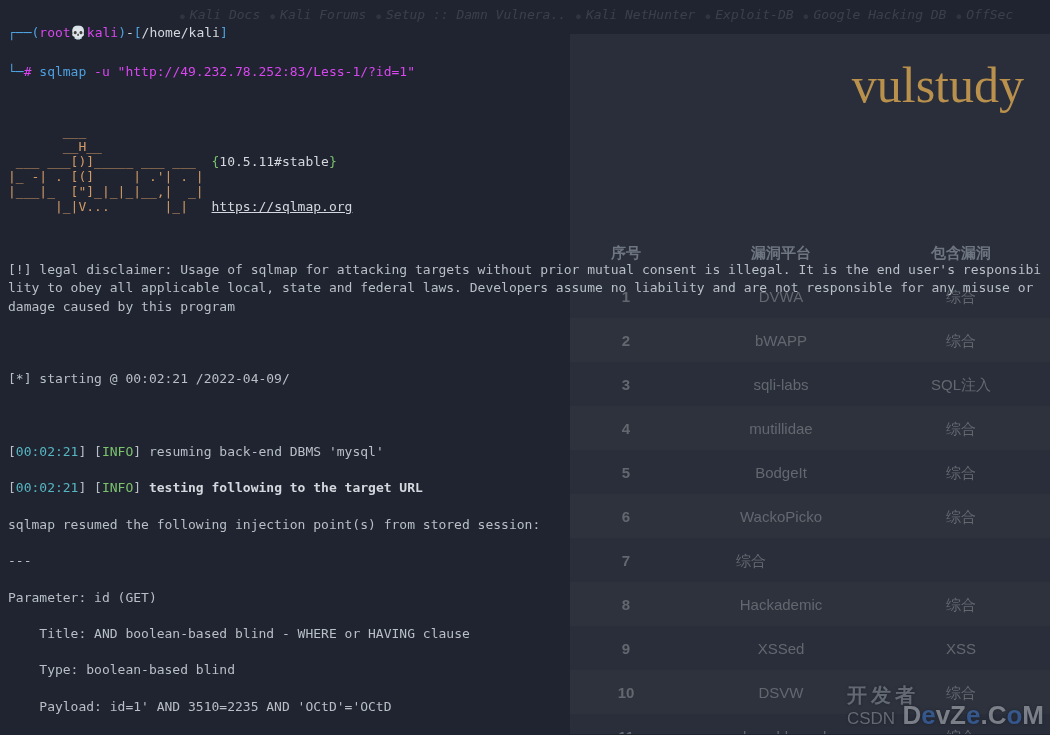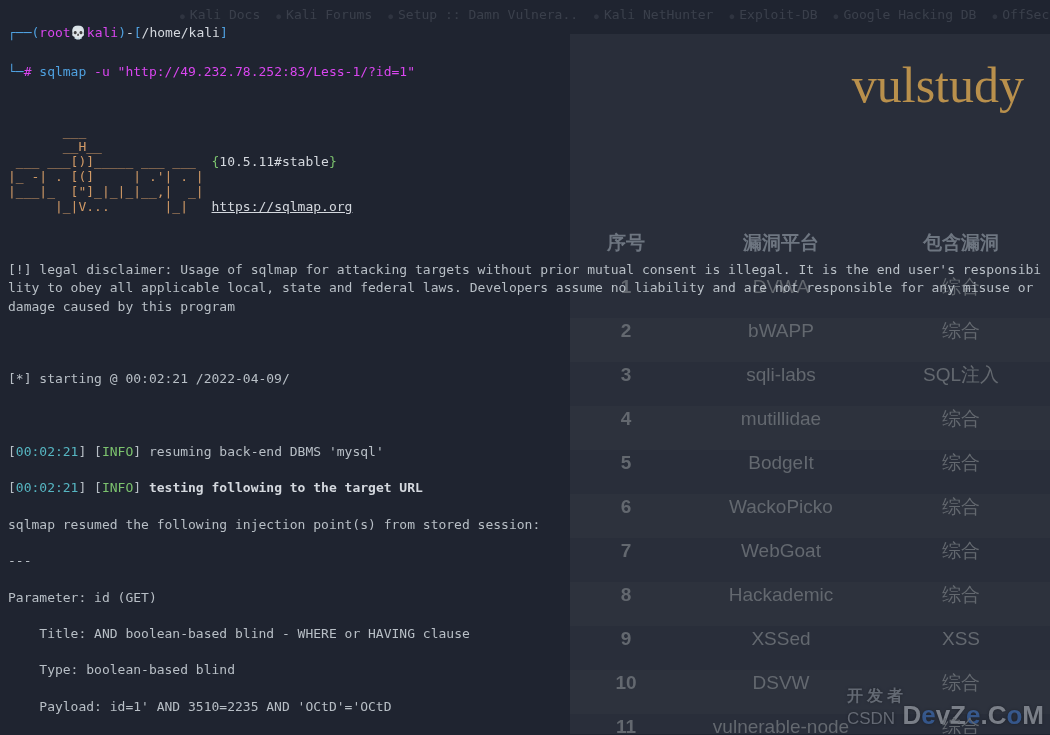--- a/index.html
+++ b/index.html
@@ -32,27 +32,28 @@
   .info-lvl { color: #7cc36e; }
   .skull { color: #d4d8de; }
 
   
   .bookmarks {
     position: absolute;
     top: 6px;
     left: 0;
     right: 0;
     display: flex;
-    gap: 16px;
+    gap: 10px;
     padding: 0 180px;
     color: #6d737e;
     font-size: 13px;
     opacity: 0.35;
     z-index: 0;
     white-space: nowrap;
+    font-style: italic;
   }
   .bookmarks span::before {
     content: "\25CF";
     font-size: 8px;
     margin-right: 5px;
     opacity: 0.6;
   }
   .terminal { position: relative; z-index: 2; }
 
   
@@ -71,25 +72,26 @@
     color: #c99b4e;
     font-family: Georgia, serif;
     font-size: 50px;
     text-align: right;
     padding-right: 26px;
     opacity: 0.9;
     margin-bottom: 110px;
   }
   .table-head, .table-row {
     display: flex;
+    align-items: center;
     height: 44px;
     padding: 0 6px;
     color: #63686f;
     font-family: -apple-system, "PingFang SC", sans-serif;
-    font-size: 19px;
+    font-size: 15px;
   }
   .table-head { color: #6e7681; font-weight: 600; }
   .col-seq { width: 100px; text-align: center; font-weight: 600; }
   .col-plat { width: 210px; text-align: center; }
   .col-vuln { width: 150px; text-align: center; }
   .table-row:nth-child(even) { background: rgba(255,255,255,0.02); }
 
   .devze {
     position: absolute;
     right: 6px;
@@ -152,21 +154,20 @@
         <div class="col-plat">BodgeIt</div>
         <div class="col-vuln">综合</div>
       </div>
       <div class="table-row">
         <div class="col-seq">6</div>
         <div class="col-plat">WackoPicko</div>
         <div class="col-vuln">综合</div>
       </div>
       <div class="table-row">
         <div class="col-seq">7</div>
-        <div class="col-plat">WebGoat</div>
         <div class="col-vuln">综合</div>
       </div>
       <div class="table-row">
         <div class="col-seq">8</div>
         <div class="col-plat">Hackademic</div>
         <div class="col-vuln">综合</div>
       </div>
       <div class="table-row">
         <div class="col-seq">9</div>
         <div class="col-plat">XSSed</div>
@@ -224,15 +225,15 @@
 
 
 
 
 
 <br>
 
 </div>
 
 <div class="devze">
-  <div class="small" style="font-size:16px; font-weight:700; letter-spacing:4px;margin-top:14px;">开发者</div>
+  <div class="small" style="font-size:20px; font-weight:700; letter-spacing:4px;margin-top:14px;">开发者</div>
   <div><span style="font-size:17px; font-weight:400; color:#a0a5ad;">CSDN</span> <span class="d">D</span><span class="e1">e</span><span class="d">vZ</span><span class="e1">e</span><span class="d">.C</span><span class="e1">o</span><span class="d">M</span></div>
 </div>
 
 </body></html>

